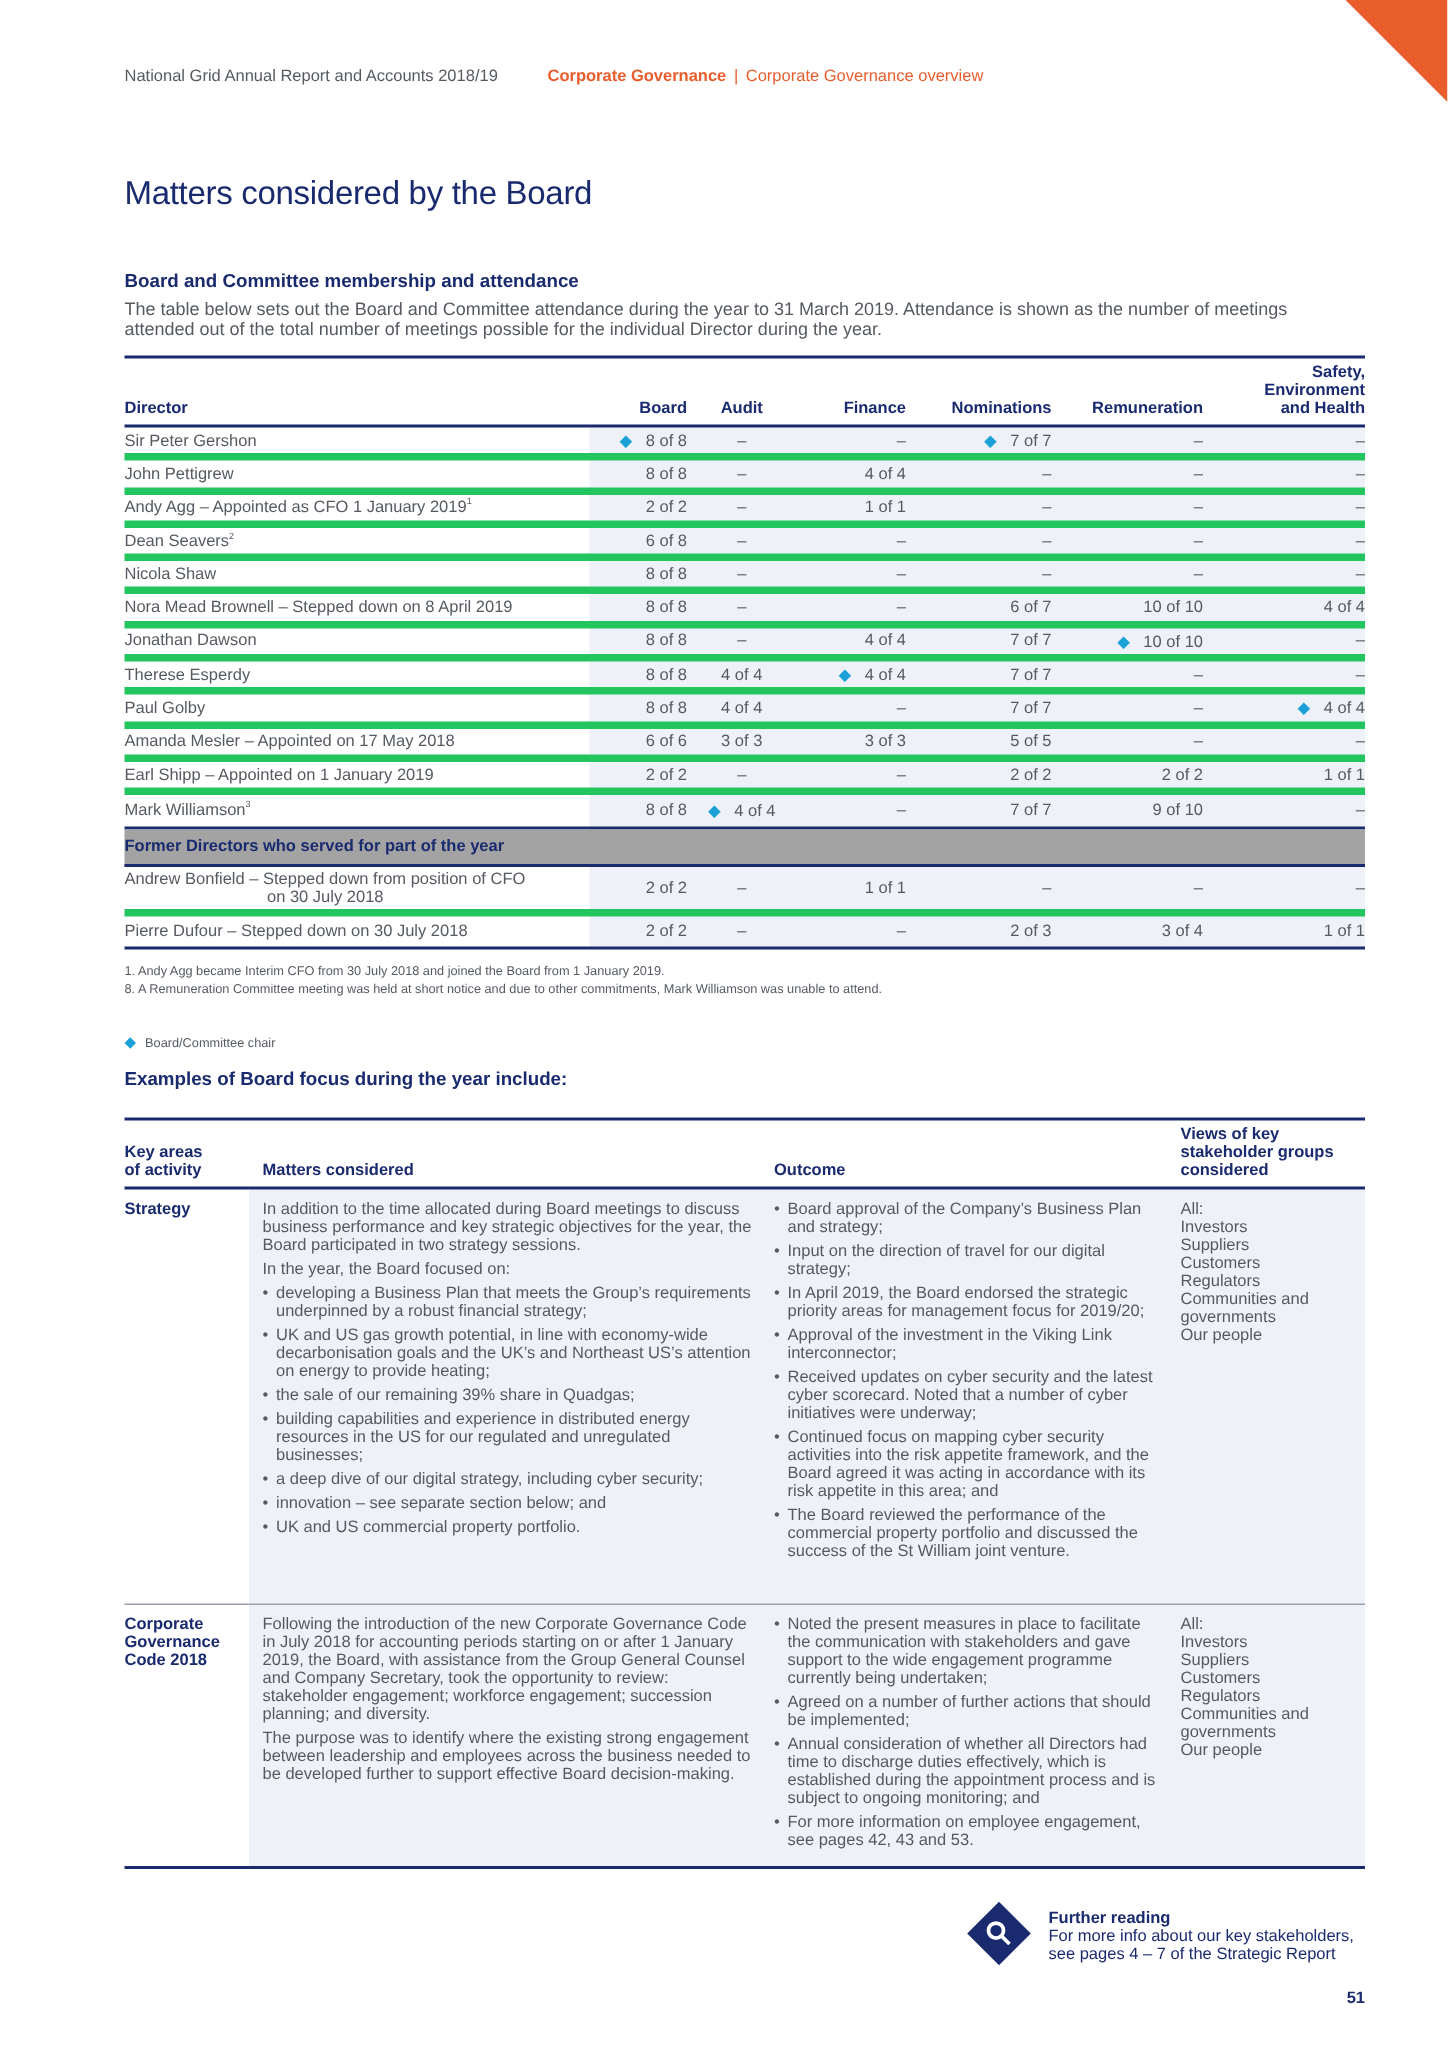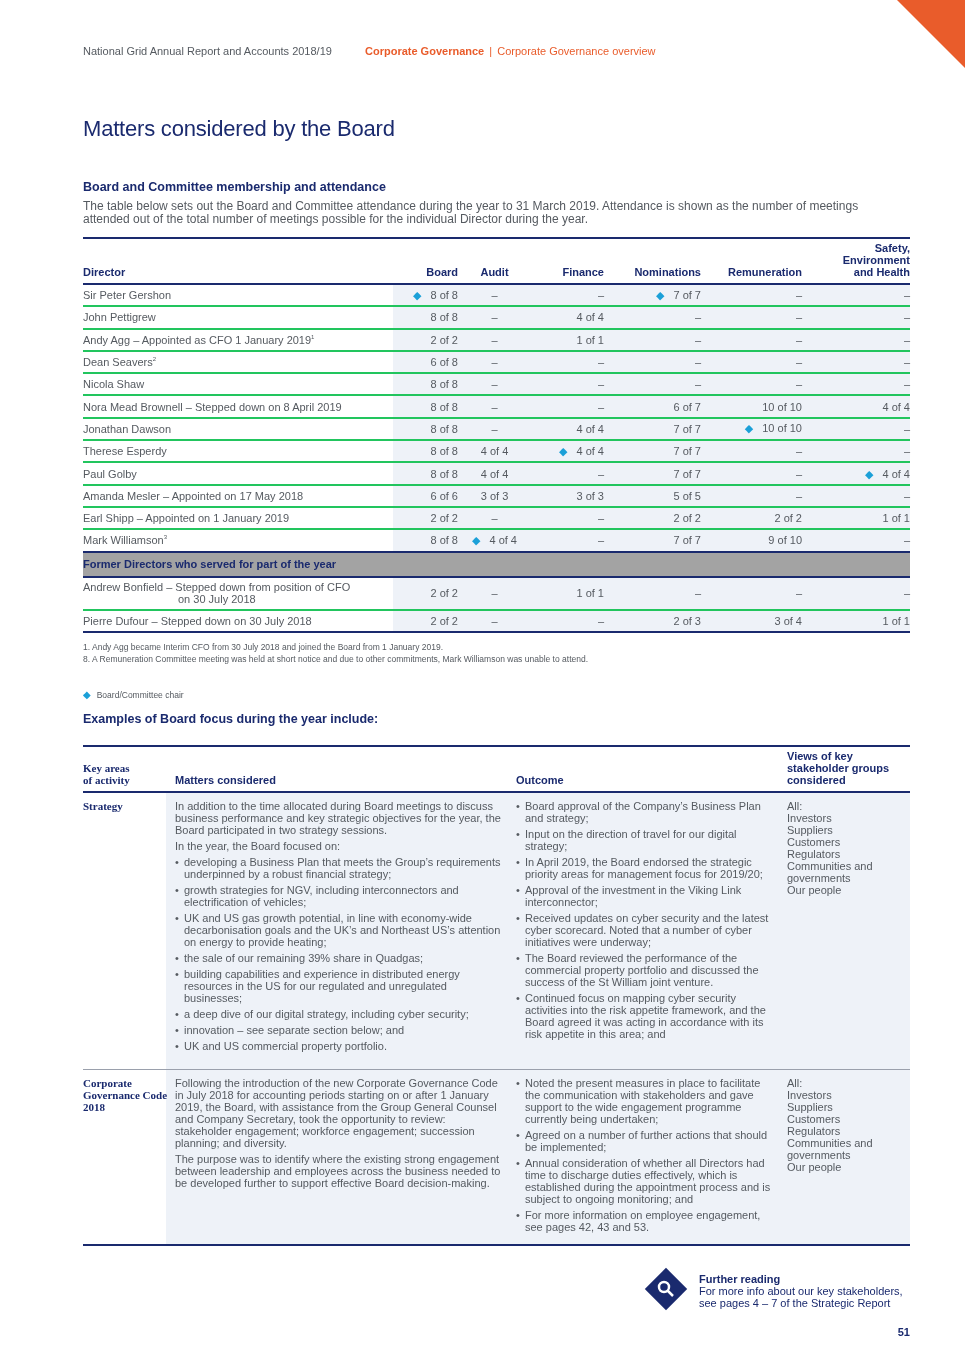--- a/index.html
+++ b/index.html
@@ -11,21 +11,21 @@
   .hdr-right { position: absolute; top: 45px; left: 365px; font-size: 11px; color: #e95c2b; }
   .hdr-right b { font-weight: bold; }
   .hdr-right .sep { margin: 0 2px; }
   .title { position: absolute; top: 116px; left: 83px; font-size: 22px; color: #1a2a6e; font-weight: normal; letter-spacing: -0.2px; }
   .sub { position: absolute; left: 83px; font-size: 12.5px; font-weight: bold; color: #1a2a6e; }
   .intro { position: absolute; top: 200px; left: 83px; width: 780px; font-size: 12px; line-height: 13px; color: #555a60; }
 
   
   .att { position: absolute; left: 83px; top: 237px; width: 827px; }
   .att .shade { position: absolute; left: 310px; top: 48px; width: 517px; bottom: 0; background: #eef2f8; z-index: 0; }
-  .att-row { position: relative; z-index: 1; display: flex; align-items: center; border-bottom: 2px solid #22c55e; font-size: 11px; color: #555a60; }
+  .att-row { position: relative; z-index: 1; display: flex; align-items: center; border-bottom: 5px solid #22c55e; font-size: 11px; color: #555a60; }
   .att-head { border-top: 2px solid #1a2a6e; border-bottom: 2px solid #1a2a6e; height: 48px; align-items: flex-end; padding-bottom: 5px; font-weight: bold; color: #1a2a6e; font-size: 11px; }
   .c-dir { width: 310px; padding-left: 0; }
   .c-board { width: 65px; text-align: right; }
   .c-audit { width: 73px; text-align: center; }
   .c-fin { width: 73px; text-align: right; }
   .c-nom { width: 97px; text-align: right; }
   .c-rem { width: 101px; text-align: right; }
   .c-she { width: 108px; text-align: right; line-height: 12px; }
   .att-row.body { height: 22.3px; }
   .att-row.two { height: 33px; }
@@ -38,21 +38,21 @@
   .dir2 .l2 { display: block; padding-left: 95px; }
 
   .notes { position: absolute; top: 642px; left: 83px; font-size: 8.5px; line-height: 11.6px; color: #555a60; }
   .legend { position: absolute; top: 689px; left: 83px; font-size: 8.5px; color: #555a60; }
   .legend .dia { margin-right: 6px; font-size: 10px; }
 
   
   .foc { position: absolute; left: 83px; top: 745px; width: 827px; }
   .foc .shade { position: absolute; left: 83px; top: 48px; width: 744px; bottom: 0; background: #eef2f8; z-index: 0; }
   .foc-head { position: relative; z-index: 1; display: flex; align-items: flex-end; border-top: 2px solid #1a2a6e; border-bottom: 2px solid #1a2a6e; height: 48px; padding-bottom: 5px; font-weight: bold; color: #1a2a6e; font-size: 11px; line-height: 12px; background: #fff; }
-  .fc1 { width: 92px; font-family: Liberation Serif, serif; }
+  .fc1 { width: 92px; }
   .fc2 { width: 341px; }
   .fc3 { width: 271px; }
   .fc4 { width: 123px; }
   .foc-row { position: relative; z-index: 1; display: flex; font-size: 11px; line-height: 12px; color: #555a60; border-bottom: 1px solid #9aa0ac; padding-top: 7px; }
   .foc-row .fc1 { font-weight: bold; color: #1a2a6e; }
   .foc-row p { margin-bottom: 4px; }
   .foc-row ul { list-style: none; }
   .foc-row li { position: relative; padding-left: 9px; margin-bottom: 4px; }
   .foc-row li::before { content: "•"; position: absolute; left: 0; top: 0; color: #555a60; }
   .r1 { height: 277px; }
@@ -248,38 +248,37 @@
     <div class="fc4">Views of key<br>stakeholder groups<br>considered</div>
   </div>
   <div id="foc-body">
       <div class="foc-row r1">
         <div class="fc1">Strategy</div>
         <div class="fc2" style="padding-right: 14px;">
           <p>In addition to the time allocated during Board meetings to discuss business performance and key strategic objectives for the year, the Board participated in two strategy sessions.</p>
           <p>In the year, the Board focused on:</p>
           <ul>
             <li>developing a Business Plan that meets the Group’s requirements underpinned by a robust financial strategy;</li>
-            <li>growth strategies for NGV, including interconnectors and electrification of vehicles;</li>
             <li>UK and US gas growth potential, in line with economy-wide decarbonisation goals and the UK’s and Northeast US’s attention on energy to provide heating;</li>
             <li>the sale of our remaining 39% share in Quadgas;</li>
             <li>building capabilities and experience in distributed energy resources in the US for our regulated and unregulated businesses;</li>
             <li>a deep dive of our digital strategy, including cyber security;</li>
             <li>innovation – see separate section below; and</li>
             <li>UK and US commercial property portfolio.</li>
           </ul>
         </div>
         <div class="fc3" style="padding-right: 12px;">
           <ul>
             <li>Board approval of the Company’s Business Plan and strategy;</li>
             <li>Input on the direction of travel for our digital strategy;</li>
             <li>In April 2019, the Board endorsed the strategic priority areas for management focus for 2019/20;</li>
             <li>Approval of the investment in the Viking Link interconnector;</li>
             <li>Received updates on cyber security and the latest cyber scorecard. Noted that a number of cyber initiatives were underway;</li>
+            <li>Continued focus on mapping cyber security activities into the risk appetite framework, and the Board agreed it was acting in accordance with its risk appetite in this area; and</li>
             <li>The Board reviewed the performance of the commercial property portfolio and discussed the success of the St William joint venture.</li>
-            <li>Continued focus on mapping cyber security activities into the risk appetite framework, and the Board agreed it was acting in accordance with its risk appetite in this area; and</li>
           </ul>
         </div>
         <div class="fc4">
           <div>All:</div>
           <div>Investors</div>
           <div>Suppliers</div>
           <div>Customers</div>
           <div>Regulators</div>
           <div>Communities and governments</div>
           <div>Our people</div>

